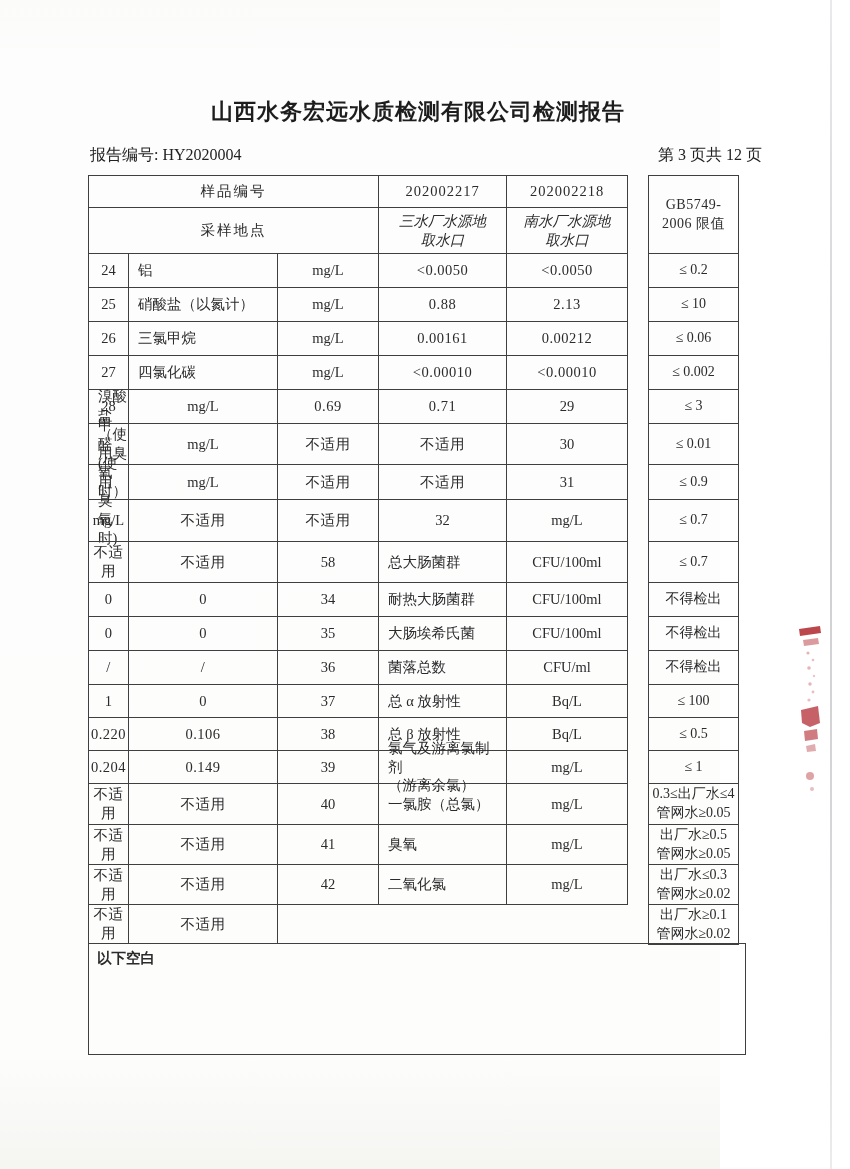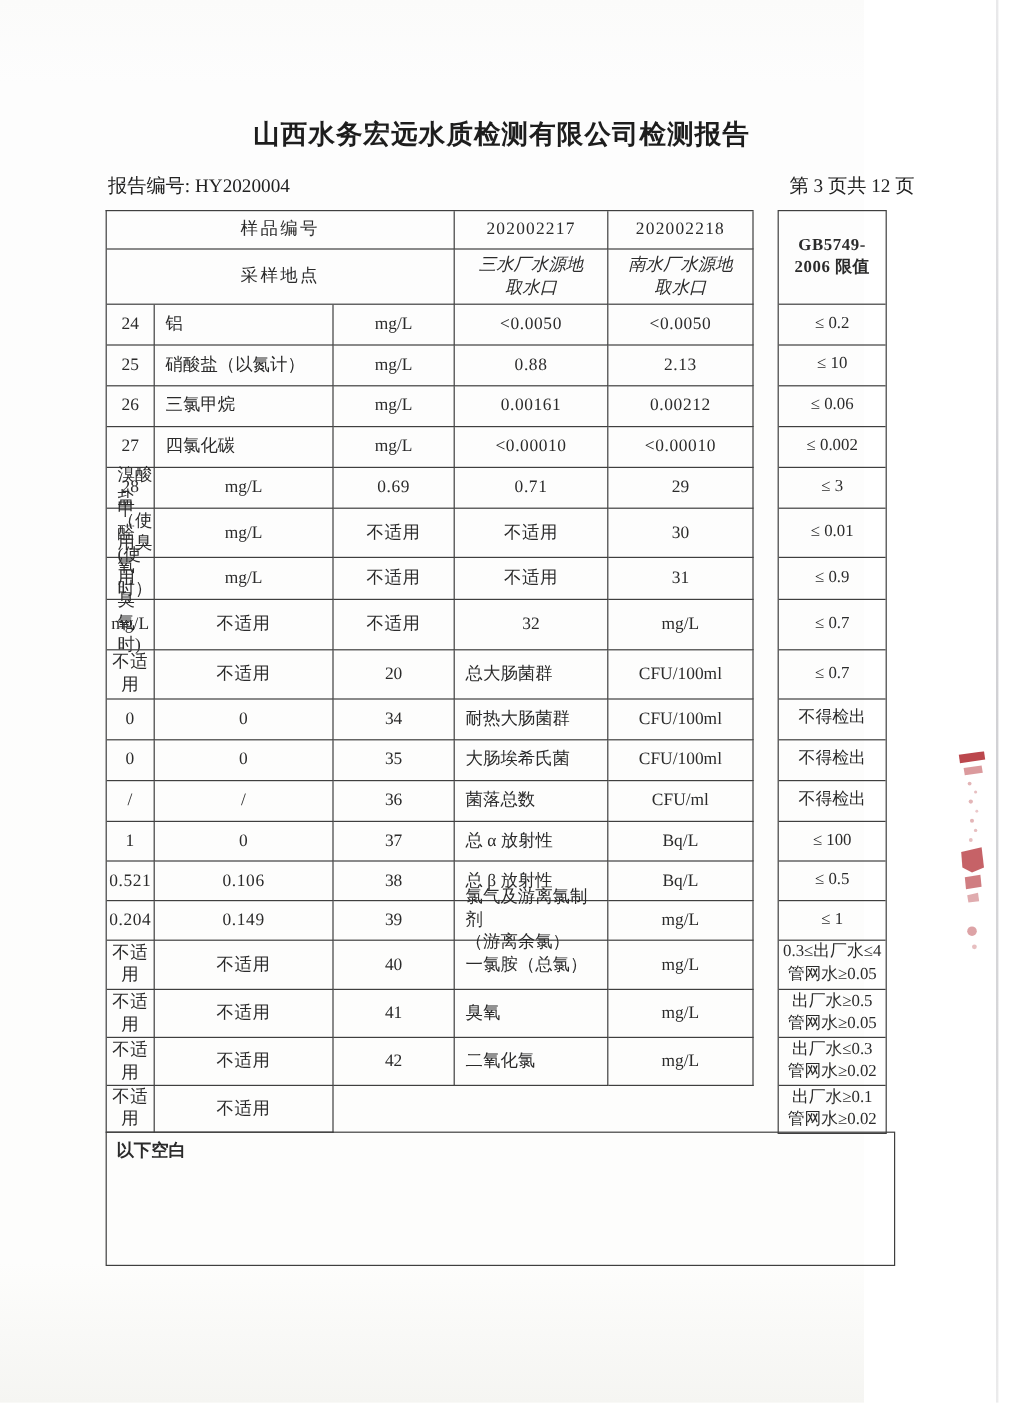--- a/index.html
+++ b/index.html
@@ -57,21 +57,21 @@
     position:absolute;left:560px;top:0;width:89px;
     display:grid;grid-template-columns:89px;
     border:1px solid #3f3f3f;box-sizing:content-box;
   }
   .limit-col>div{
     border-bottom:1px solid #3f3f3f;
     display:flex;align-items:center;justify-content:center;
     font-size:14px;box-sizing:border-box;white-space:pre-line;text-align:center;line-height:1.35;
   }
   .limit-col>div:last-child{border-bottom:none;}
-  .limit-title{font-size:14.5px;line-height:2.4;letter-spacing:.5px;font-weight:bold;}
+  .limit-title{font-size:14.5px;line-height:2.4;letter-spacing:.5px;}
   .limit-small{font-size:10px;line-height:1.7;letter-spacing:0;}
   .blank-row{
     position:absolute;left:0;top:768px;width:658px;height:112px;
     border:1px solid #3f3f3f;box-sizing:border-box;
     font-size:14.5px;
     font-weight:bold;
   }
   .blank-row span{position:absolute;left:8px;top:5px;}
   
   .stamp{position:absolute;left:797px;top:626px;width:26px;height:170px;opacity:.85;filter:blur(.5px);}
@@ -138,21 +138,21 @@
         <div class="cval">不适用</div>
         <div class="cval">不适用</div>
         <div class="cno">31</div>
         <div class="cunit">mg/L</div>
         <div class="cval">不适用</div>
         <div class="cval">不适用</div>
         <div class="cno">32</div>
         <div class="cunit">mg/L</div>
         <div class="cval">不适用</div>
         <div class="cval">不适用</div>
-        <div class="cno">20</div>
+        <div class="cno">58</div>
         <div class="cname">总大肠菌群</div>
         <div class="cunit">CFU/100ml</div>
         <div class="cval">0</div>
         <div class="cval">0</div>
         <div class="cno">34</div>
         <div class="cname">耐热大肠菌群</div>
         <div class="cunit">CFU/100ml</div>
         <div class="cval">0</div>
         <div class="cval">0</div>
         <div class="cno">35</div>
@@ -161,21 +161,21 @@
         <div class="cval">/</div>
         <div class="cval">/</div>
         <div class="cno">36</div>
         <div class="cname">菌落总数</div>
         <div class="cunit">CFU/ml</div>
         <div class="cval">1</div>
         <div class="cval">0</div>
         <div class="cno">37</div>
         <div class="cname">总 α 放射性</div>
         <div class="cunit">Bq/L</div>
-        <div class="cval">0.521</div>
+        <div class="cval">0.220</div>
         <div class="cval">0.106</div>
         <div class="cno">38</div>
         <div class="cname">总 β 放射性</div>
         <div class="cunit">Bq/L</div>
         <div class="cval">0.204</div>
         <div class="cval">0.149</div>
         <div class="cno">39</div>
         <div class="cname">氯气及游离氯制剂
 （游离余氯）</div>
         <div class="cunit">mg/L</div>

